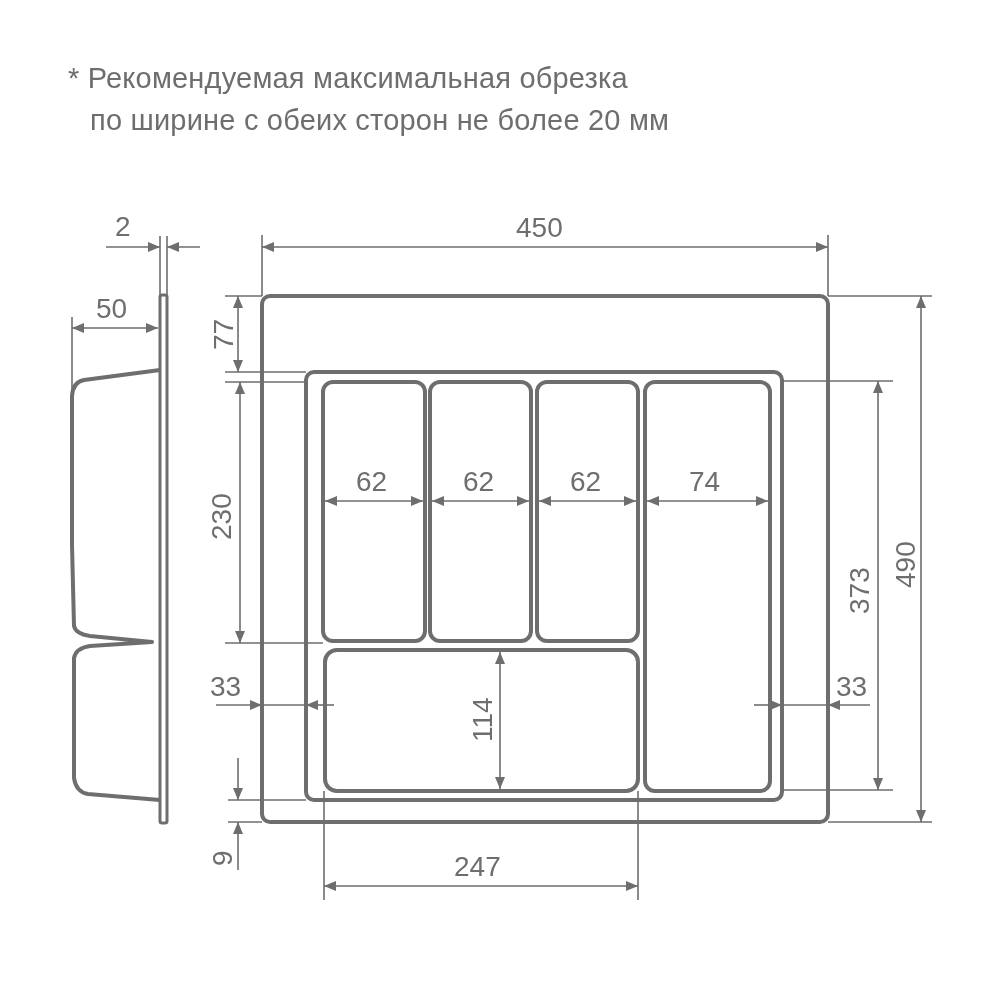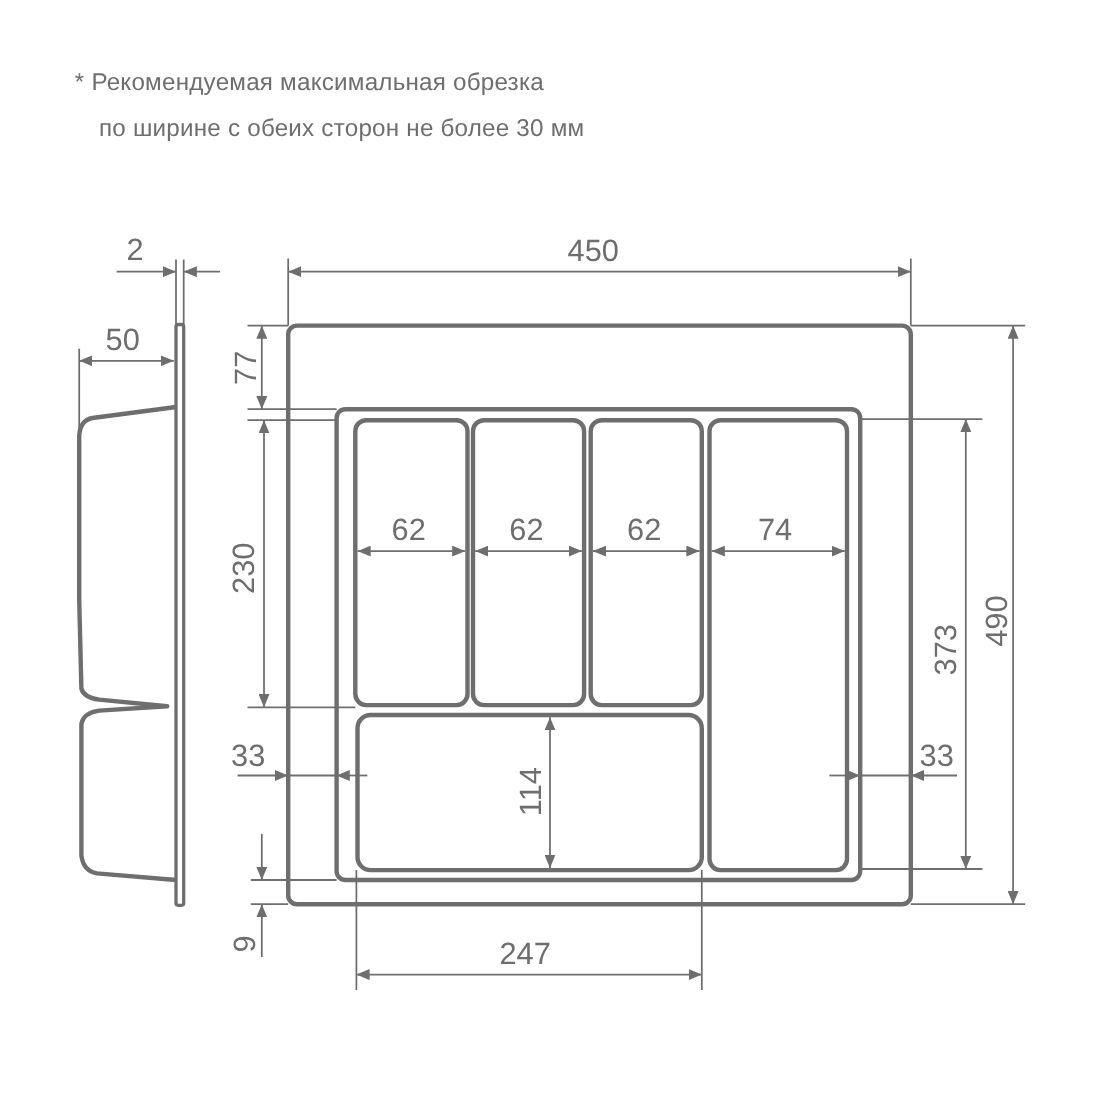--- a/index.html
+++ b/index.html
@@ -1,32 +1,32 @@
 <!DOCTYPE html>
 <html><head>
 <meta charset="utf-8">
 <style>
   html, body { margin: 0; padding: 0; background: #ffffff; }
   body { width: 1000px; height: 1000px; position: relative; overflow: hidden;
          font-family: "Liberation Sans", "DejaVu Sans", sans-serif; }
-  .note { position: absolute; left: 68px; color: #6e6e6e; font-size: 22px; letter-spacing: 0.2px; white-space: nowrap; }
+  .note { position: absolute; left: 68px; color: #6e6e6e; font-size: 29px; letter-spacing: 0.2px; white-space: nowrap; }
   .note.l1 { top: 62px; }
   .note.l2 { top: 104px; left: 90px; }
   svg { position: absolute; left: 0; top: 0; }
   .thick { fill: none; stroke: #6e6e6e; stroke-width: 4; stroke-linejoin: round; }
   .thin { fill: none; stroke: #6e6e6e; stroke-width: 1.6; }
   .dim  { fill: none; stroke: #6e6e6e; stroke-width: 1.6; }
   .arr  { fill: #6e6e6e; }
   .lbl  { fill: #6e6e6e; font-family: "Liberation Sans", "DejaVu Sans", sans-serif; font-size: 28px; }
 </style>
 </head>
 <body>
 
 <div class="note l1">* Рекомендуемая максимальная обрезка</div>
-<div class="note l2">по ширине с обеих сторон не более 30 мм</div>
+<div class="note l2">по ширине с обеих сторон не более 20 мм</div>
 
 <svg width="1000" height="1000" viewBox="0 0 1000 1000">
   <defs>
     <marker id="ah" viewBox="0 0 12 10" refX="12" refY="5" markerWidth="12" markerHeight="10" orient="auto-start-reverse" markerUnits="userSpaceOnUse">
       <path d="M0,0 L12,5 L0,10 z" class="arr"></path>
     </marker>
   </defs>
 
   <g>
 

